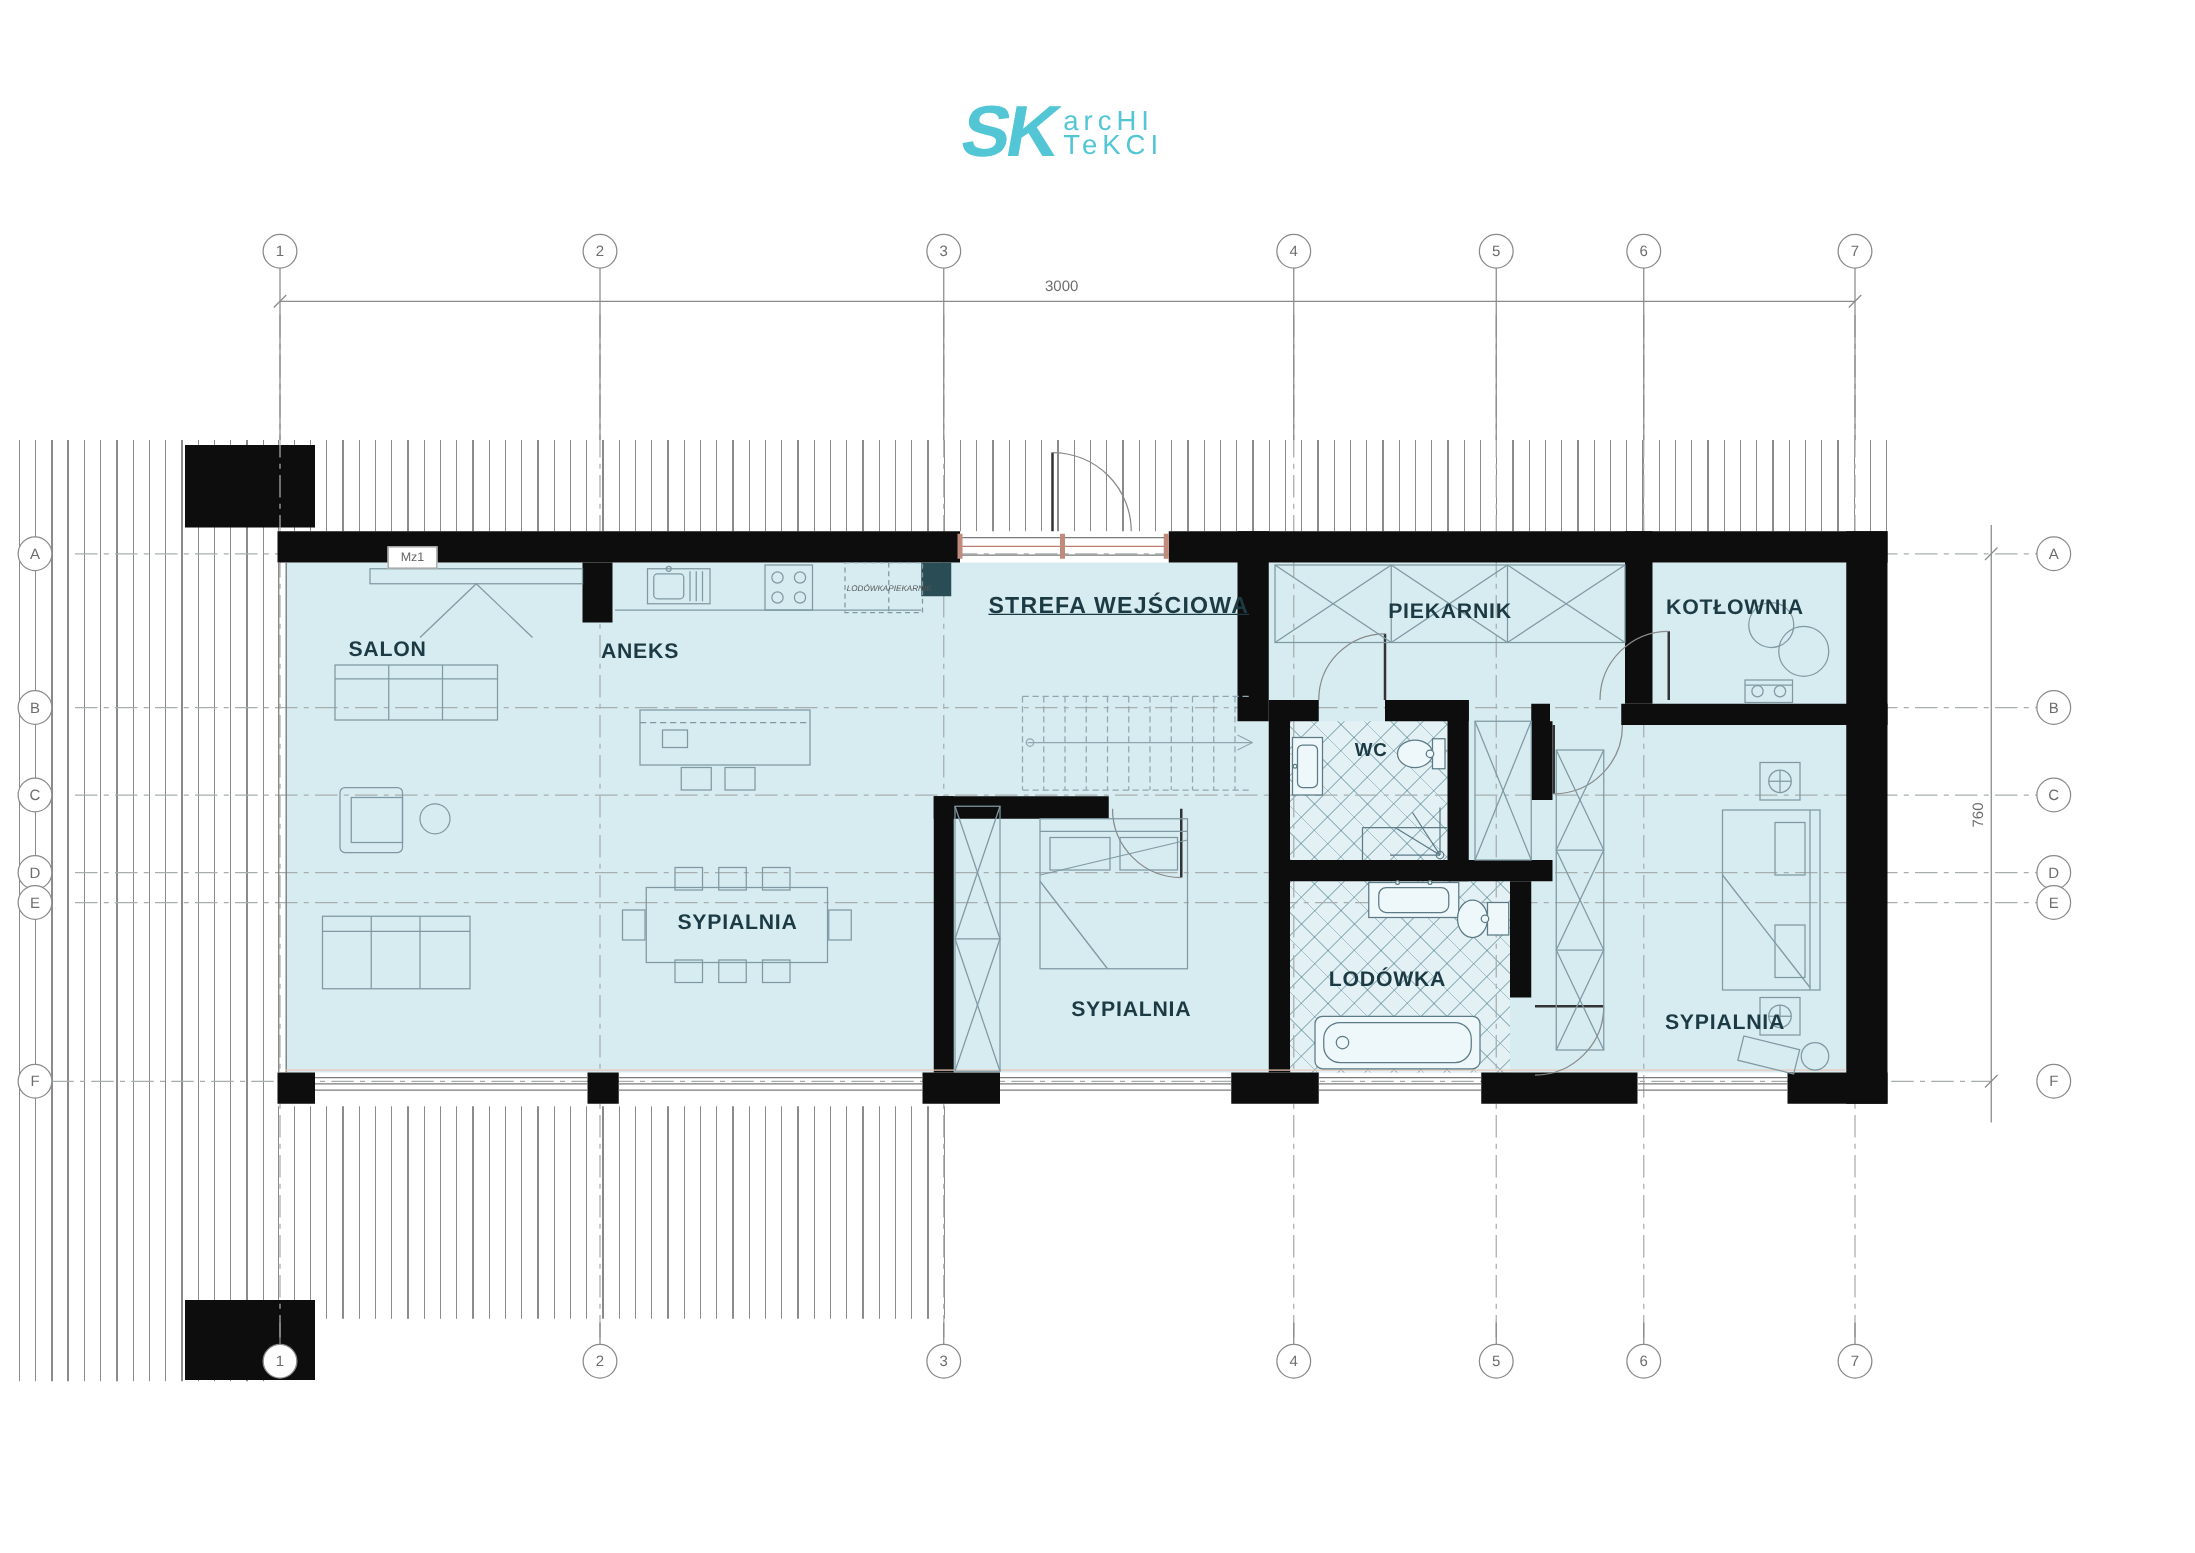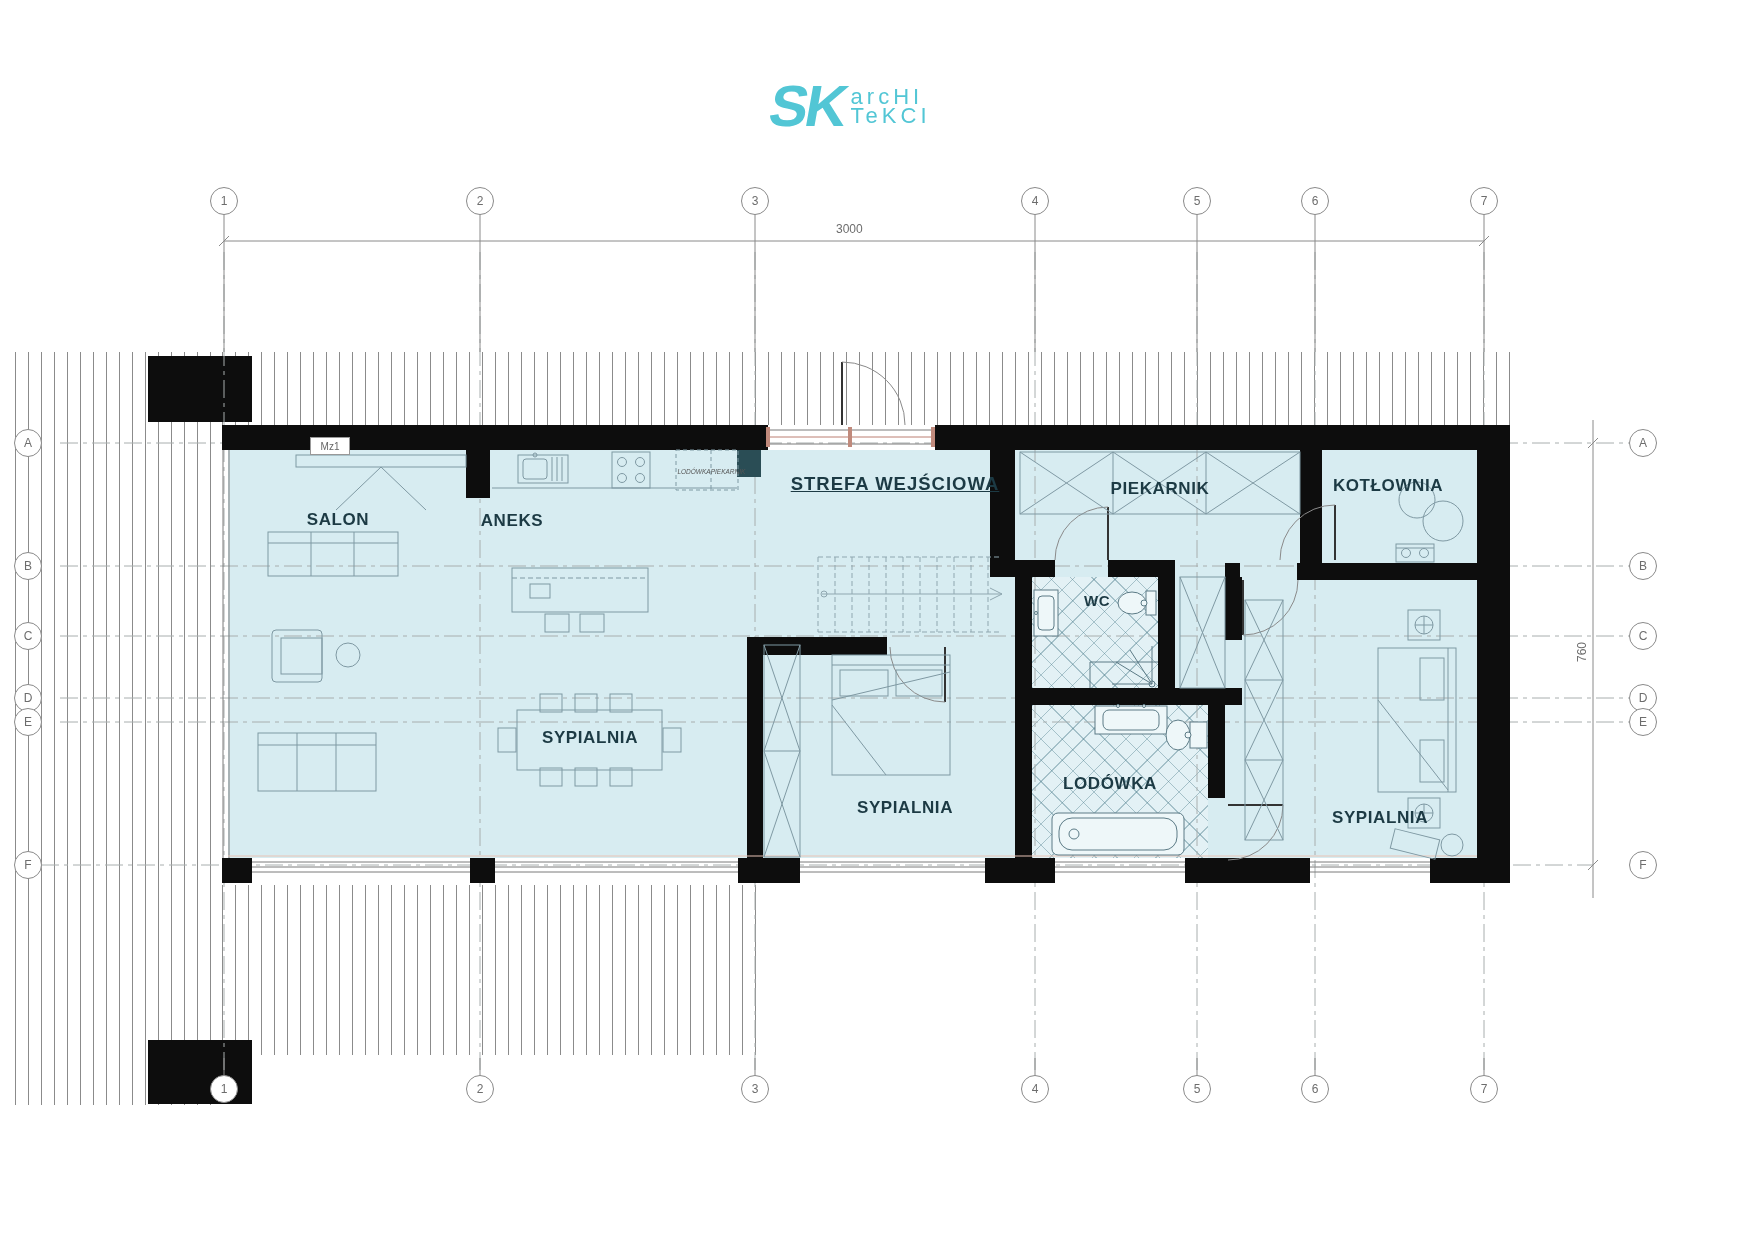--- a/index.html
+++ b/index.html
@@ -366,21 +366,21 @@
         <line x1="1424" y1="616" x2="1424" y2="634"></line>
       <rect x="1408" y="798" width="32" height="30"></rect>
       <circle cx="1424" cy="813" r="9"></circle>
         <line x1="1415" y1="813" x2="1433" y2="813"></line>
         <line x1="1424" y1="804" x2="1424" y2="822"></line>
       <circle cx="1452" cy="845" r="11"></circle>
       <rect x="1392" y="834" width="46" height="20" transform="rotate(14 1415 844)"></rect>
     </g>
   </svg>
 
-  <div class="rlabel" style="left:310px;top:520px;margin-left:28px;">SALON</div>
+  <div class="rlabel" style="left:310px;top:520px;">SALON</div>
   <div class="rlabel" style="left:512px;top:521px;">ANEKS</div>
   <div class="rlabel big" style="left:895px;top:484px;text-decoration:underline;">STREFA WEJŚCIOWA</div>
   <div class="rlabel" style="left:1160px;top:489px;">PIEKARNIK</div>
   <div class="rlabel" style="left:1388px;top:486px;">KOTŁOWNIA</div>
   <div class="rlabel small" style="left:1097px;top:600px;">WC</div>
   <div class="rlabel" style="left:590px;top:738px;">SYPIALNIA</div>
   <div class="rlabel" style="left:905px;top:808px;">SYPIALNIA</div>
   <div class="rlabel" style="left:1110px;top:784px;">LODÓWKA</div>
   <div class="rlabel" style="left:1380px;top:818px;">SYPIALNIA</div>
 

